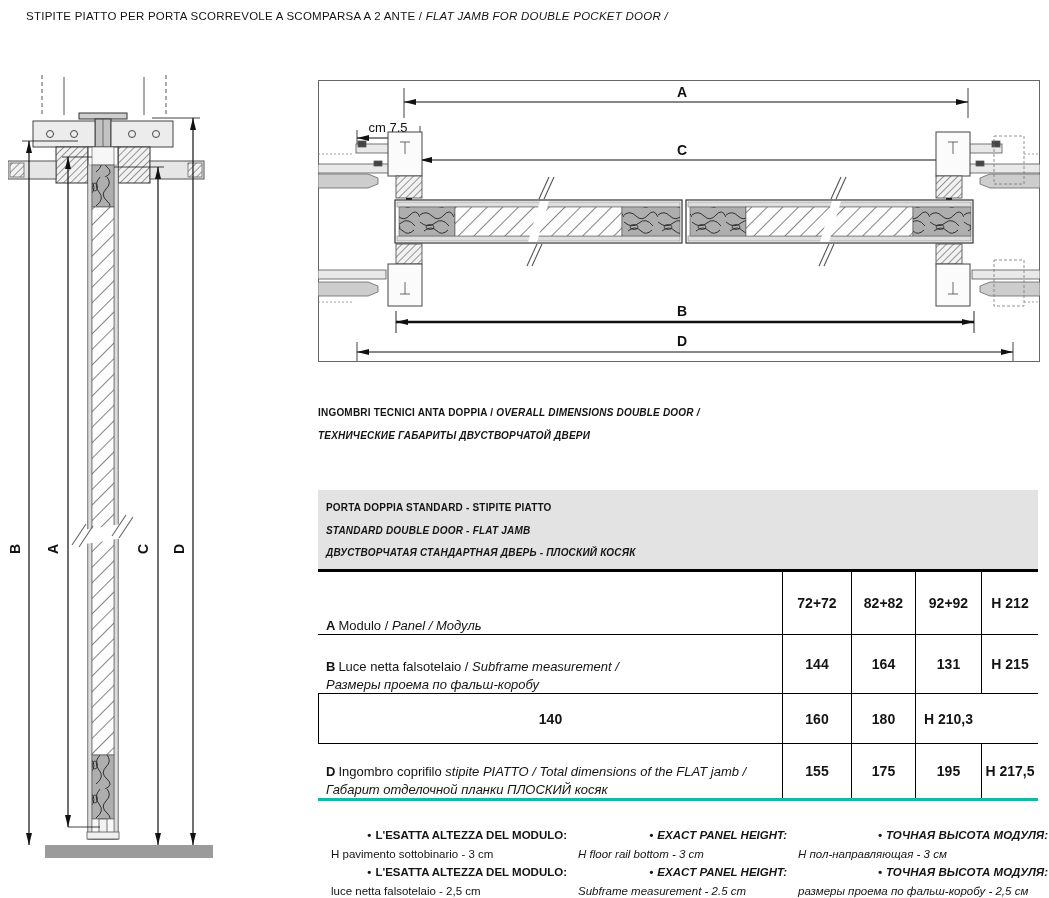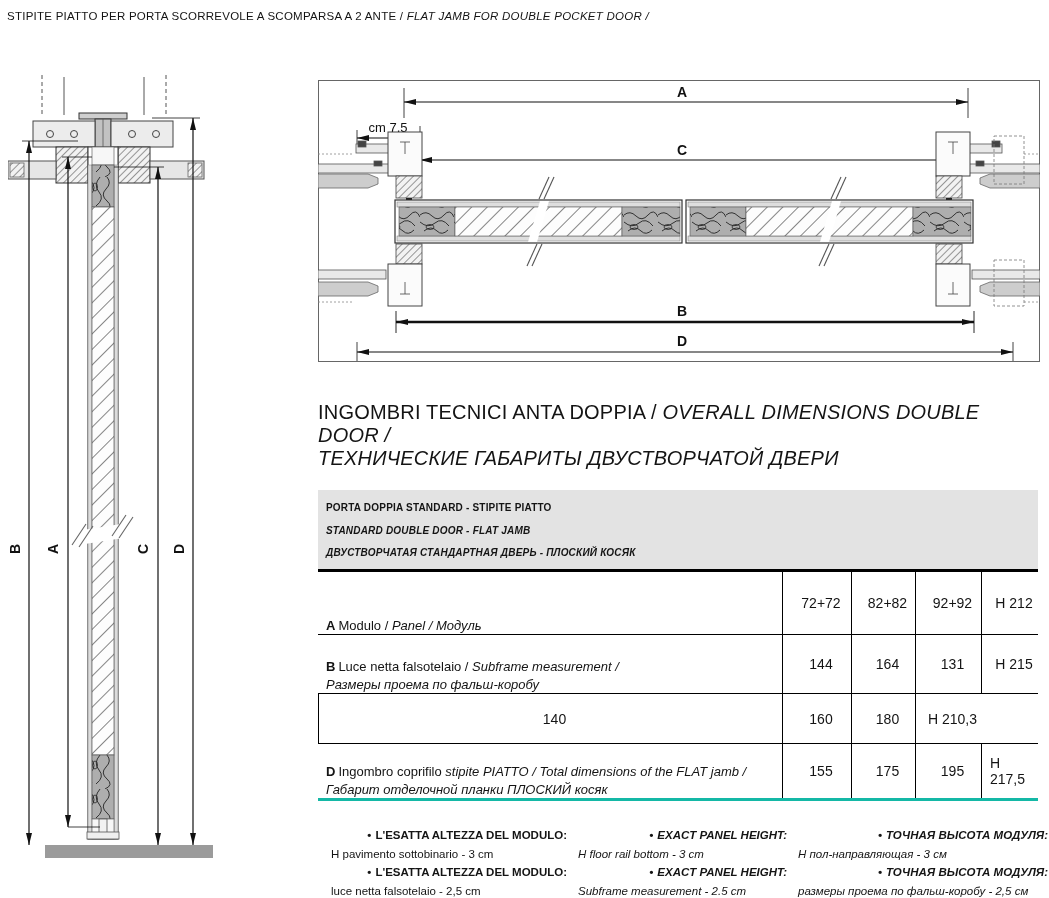--- a/index.html
+++ b/index.html
@@ -1,45 +1,45 @@
 <!DOCTYPE html>
 <html><head>
 <meta charset="utf-8">
 <style>
   * { margin:0; padding:0; box-sizing:border-box; }
   html,body { width:1049px; height:898px; background:#fff; color:#141414;
               font-family:"Liberation Sans", sans-serif; }
   .page { position:relative; width:1049px; height:898px; overflow:hidden; background:#fff; }
 
   
-  .hdr { position:absolute; left:7px; top:5px; font-size:11.5px; letter-spacing:.25px; line-height:22px; white-space:nowrap; }
+  .hdr { position:absolute; left:26px; top:5px; font-size:11.5px; letter-spacing:.25px; line-height:22px; white-space:nowrap; }
   .it { font-style:italic; }
 
   
   .svg-sec  { position:absolute; left:8px;   top:75px; }
   .svg-plan { position:absolute; left:318px; top:80px; }
   .dimL { font:bold 14px "Liberation Sans", sans-serif; fill:#111; }
   .dimS { font:13px "Liberation Sans", sans-serif; fill:#111; }
 
   
   .heading { position:absolute; left:318px; top:401px; width:714px;
-             font-size:20px; font-weight:normal; line-height:23px; letter-spacing:.2px; }
+             font-size:10px; font-weight:bold; line-height:23px; letter-spacing:.2px; }
 
   
   .tbl { position:absolute; left:318px; top:490px; width:720px; }
   .tbl-head { height:82px; background:#e3e3e3; border-bottom:3px solid #000;
               padding:7px 0 0 8px; font-size:10px; font-weight:bold; line-height:22.5px; letter-spacing:.2px; }
   .trow { display:grid; grid-template-columns:464px 69px 64px 66px 57px; border-bottom:1px solid #000; }
   .trow.last { border-bottom:3px solid #14b8a6; }
   .r1 { height:63px; } .r2 { height:59px; } .r3 { height:50px; } .r4 { height:57px; }
   .tlabel { padding:0 10px 0 8px; font-size:13px; line-height:17.5px;
             display:flex; flex-direction:column; justify-content:flex-end; }
   .tlabel .letter { font-weight:bold; margin-right:3px; }
   .tval { border-left:1px solid #000; display:flex; align-items:center; justify-content:center;
-          font-weight:normal; font-size:14px;padding-left:8px; }
+          font-weight:bold; font-size:14px; }
 
   
   .fnotes { position:absolute; left:320px; top:826px; width:728px; display:flex;
             font-size:11.5px; line-height:18.5px; }
   .fcol1 { width:247px; } .fcol2 { width:220px; font-style:italic; } .fcol3 { width:261px; font-style:italic; }
   .fitem .t { font-weight:bold;text-align:right; }
   .fitem .bd { padding-left:11px; }
   .blt { margin-right:4px; }
 </style>
 </head>

